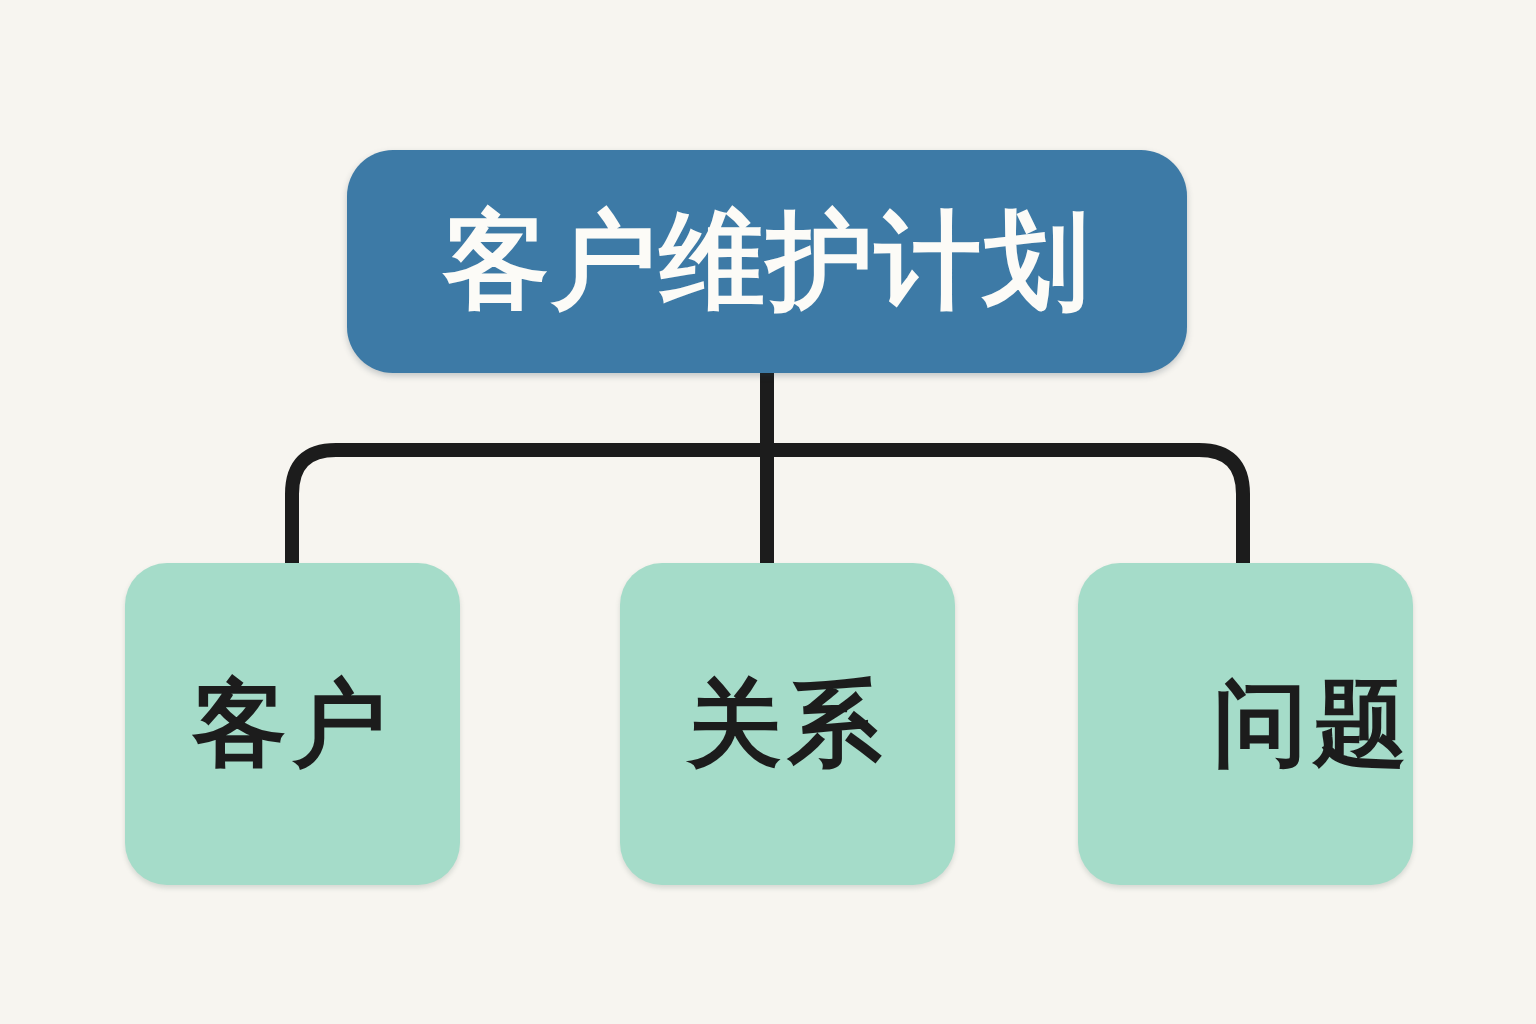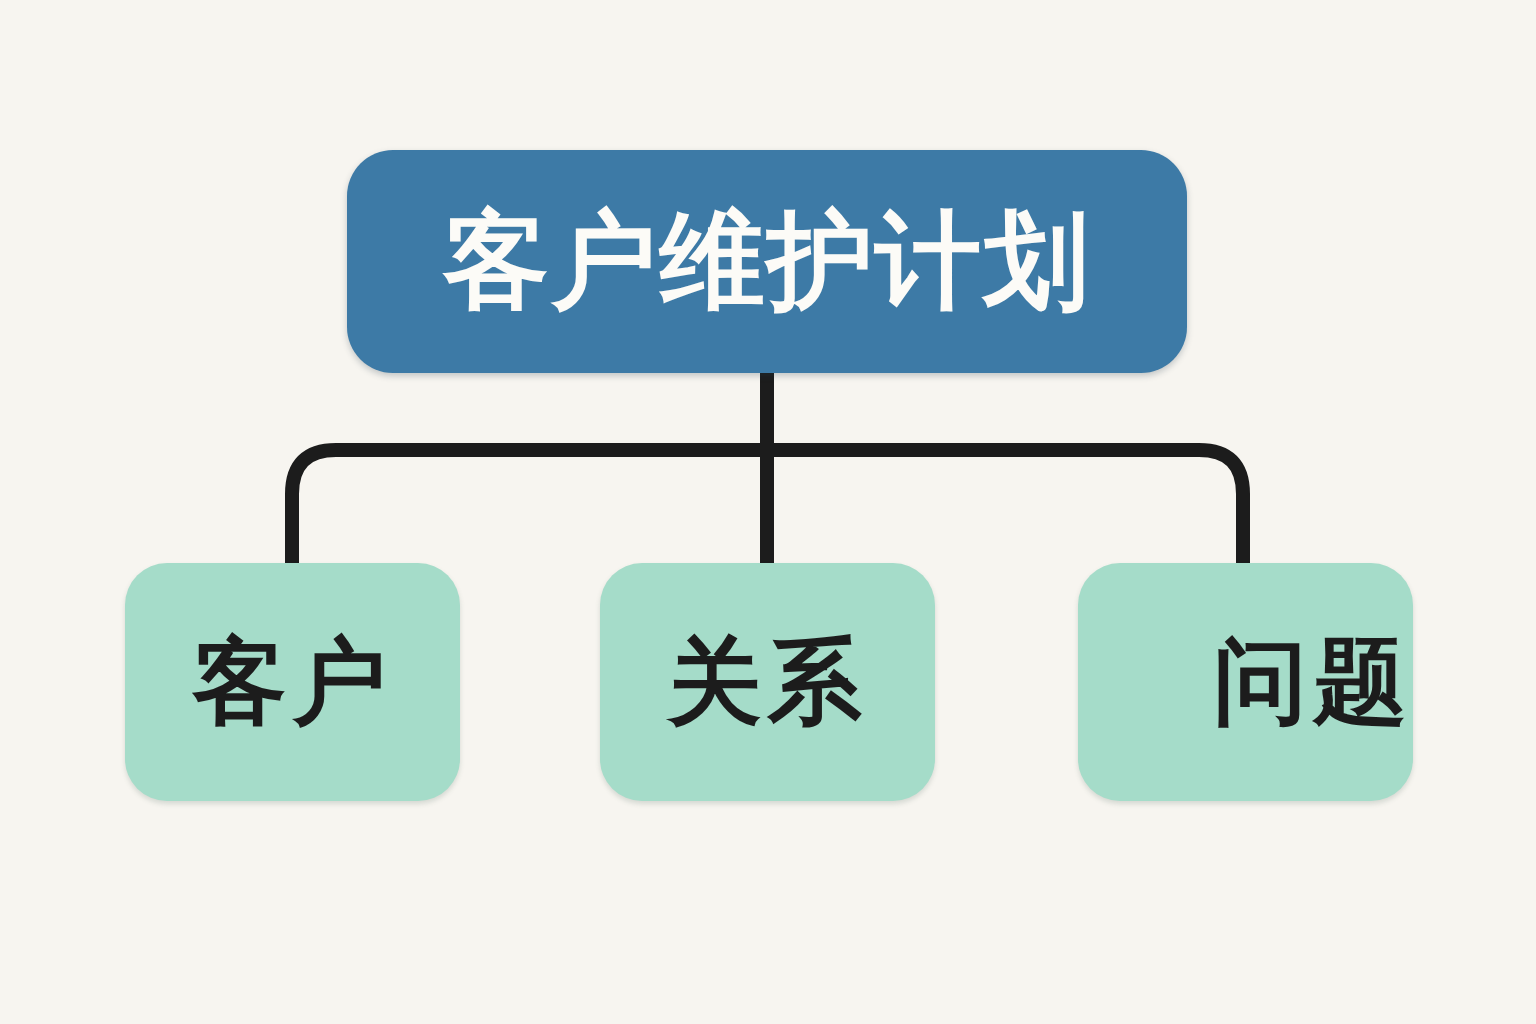--- a/index.html
+++ b/index.html
@@ -35,32 +35,32 @@
     left:347px;top:114px;width:840px;height:223px;
     background:var(--root-fill);
     border-radius:46px;
     color:var(--root-text);
     font-size:106px;
     letter-spacing:2px;
     box-shadow:0 3px 6px rgba(40,60,75,0.25);
     margin-top:36px;
   }
   .child-node{
-    top:563px;width:335px;height:238px;
+    top:563px;width:335px;height:322px;
     background:var(--child-fill);
     border-radius:42px;
     color:var(--child-text);
     font-size:94px;
     line-height:1.28;
     letter-spacing:6px;
     box-shadow:0 3px 5px rgba(60,90,80,0.18);
   }
   .child-node .label{display:block;}
   .child-1{left:125px;}
-  .child-2{left:600px;}
+  .child-2{left:620px;}
   .child-3{left:1078px;justify-content:flex-end;}
 </style>
 </head>
 <body>
 
 <div class="stage">
 
   <svg class="connectors" viewBox="0 0 1536 1024" xmlns="http://www.w3.org/2000/svg" aria-hidden="true">
     <path fill="none" stroke="#1c1c1c" stroke-width="14" d="M 767 335 L 767 567"></path>
     <path fill="none" stroke="#1c1c1c" stroke-width="14" d="M 292 567 L 292 494 Q 292 450 336 450 L 1199 450 Q 1243 450 1243 494 L 1243 567"></path>

